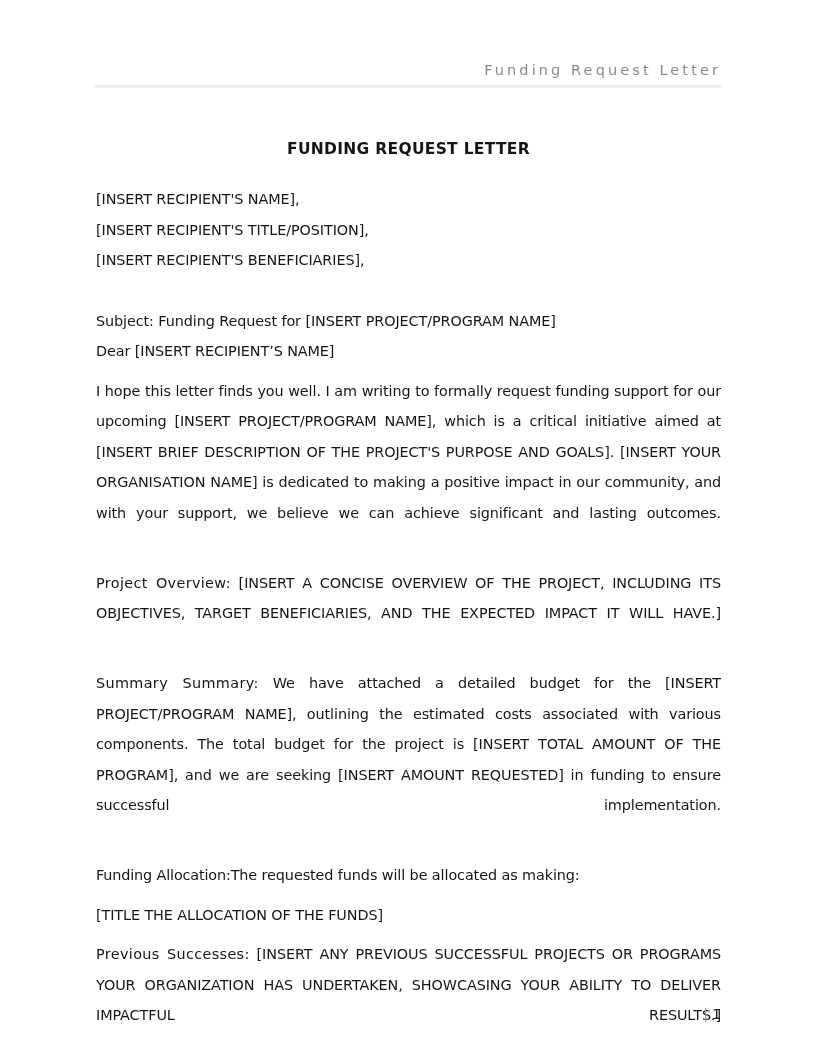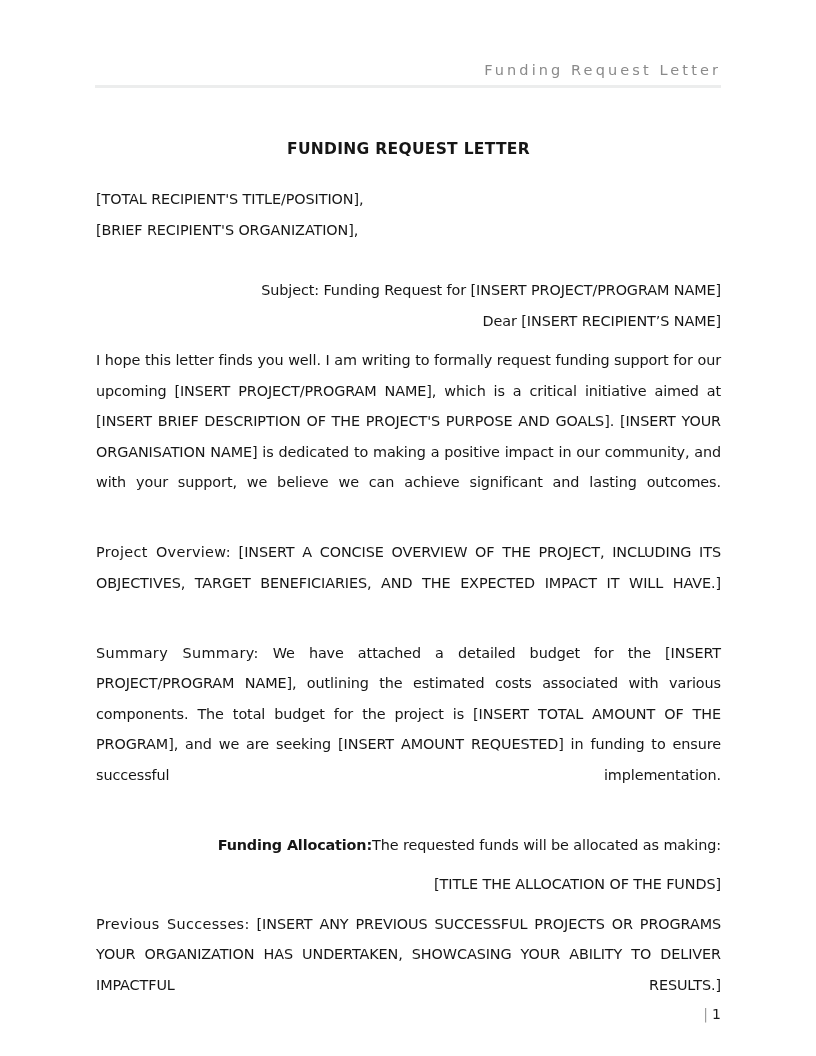--- a/index.html
+++ b/index.html
@@ -77,41 +77,41 @@
   }
 
   .spacer {
     height: 30px;
   }
   .spacer-sm {
     height: 9px;
   }
 
   .plain {
-    text-align: right;
+    text-align: left;
     letter-spacing: -0.1px;
   }
 
   .just {
     text-align: justify;
     text-justify: inter-word;
     letter-spacing: -0.1px;
   }
   .just::after {
     content: "";
     display: inline-block;
     width: 100%;
   }
 
   .lead {
     font-weight: normal;
     letter-spacing: 0.35px;
   }
   .lead-tight {
-    font-weight: bold;
+    font-weight: normal;
     letter-spacing: -0.15px;
   }
 
   
   .footer {
     position: absolute;
     left: 96px;
     top: 988px;
     width: 625px;
     text-align: right;
@@ -131,22 +131,23 @@
 
   <div class="header">
     <div class="header-title">Funding Request Letter</div>
     <div class="header-rule"></div>
   </div>
 
   <div class="doc">
 
     <p class="doc-title">FUNDING REQUEST LETTER</p>
 
-    <p class="addr-line">[TOTAL RECIPIENT'S TITLE/POSITION],</p>
-    <p class="addr-line">[BRIEF RECIPIENT'S ORGANIZATION],</p>
+    <p class="addr-line">[INSERT RECIPIENT'S NAME],</p>
+    <p class="addr-line">[INSERT RECIPIENT'S TITLE/POSITION],</p>
+    <p class="addr-line">[INSERT RECIPIENT'S BENEFICIARIES],</p>
 
     <div class="spacer"></div>
 
     <p class="plain">Subject: Funding Request for [INSERT PROJECT/PROGRAM NAME]</p>
 
     <p class="plain">Dear [INSERT RECIPIENT’S NAME]</p>
 
     <div class="spacer-sm"></div>
 
     <p class="just">I hope this letter finds you well. I am writing to formally request funding support for our upcoming [INSERT PROJECT/PROGRAM NAME], which is a critical initiative aimed at [INSERT BRIEF DESCRIPTION OF THE PROJECT'S PURPOSE AND GOALS]. [INSERT YOUR ORGANISATION NAME] is dedicated to making a positive impact in our community, and with your support, we believe we can achieve significant and lasting outcomes.</p>

